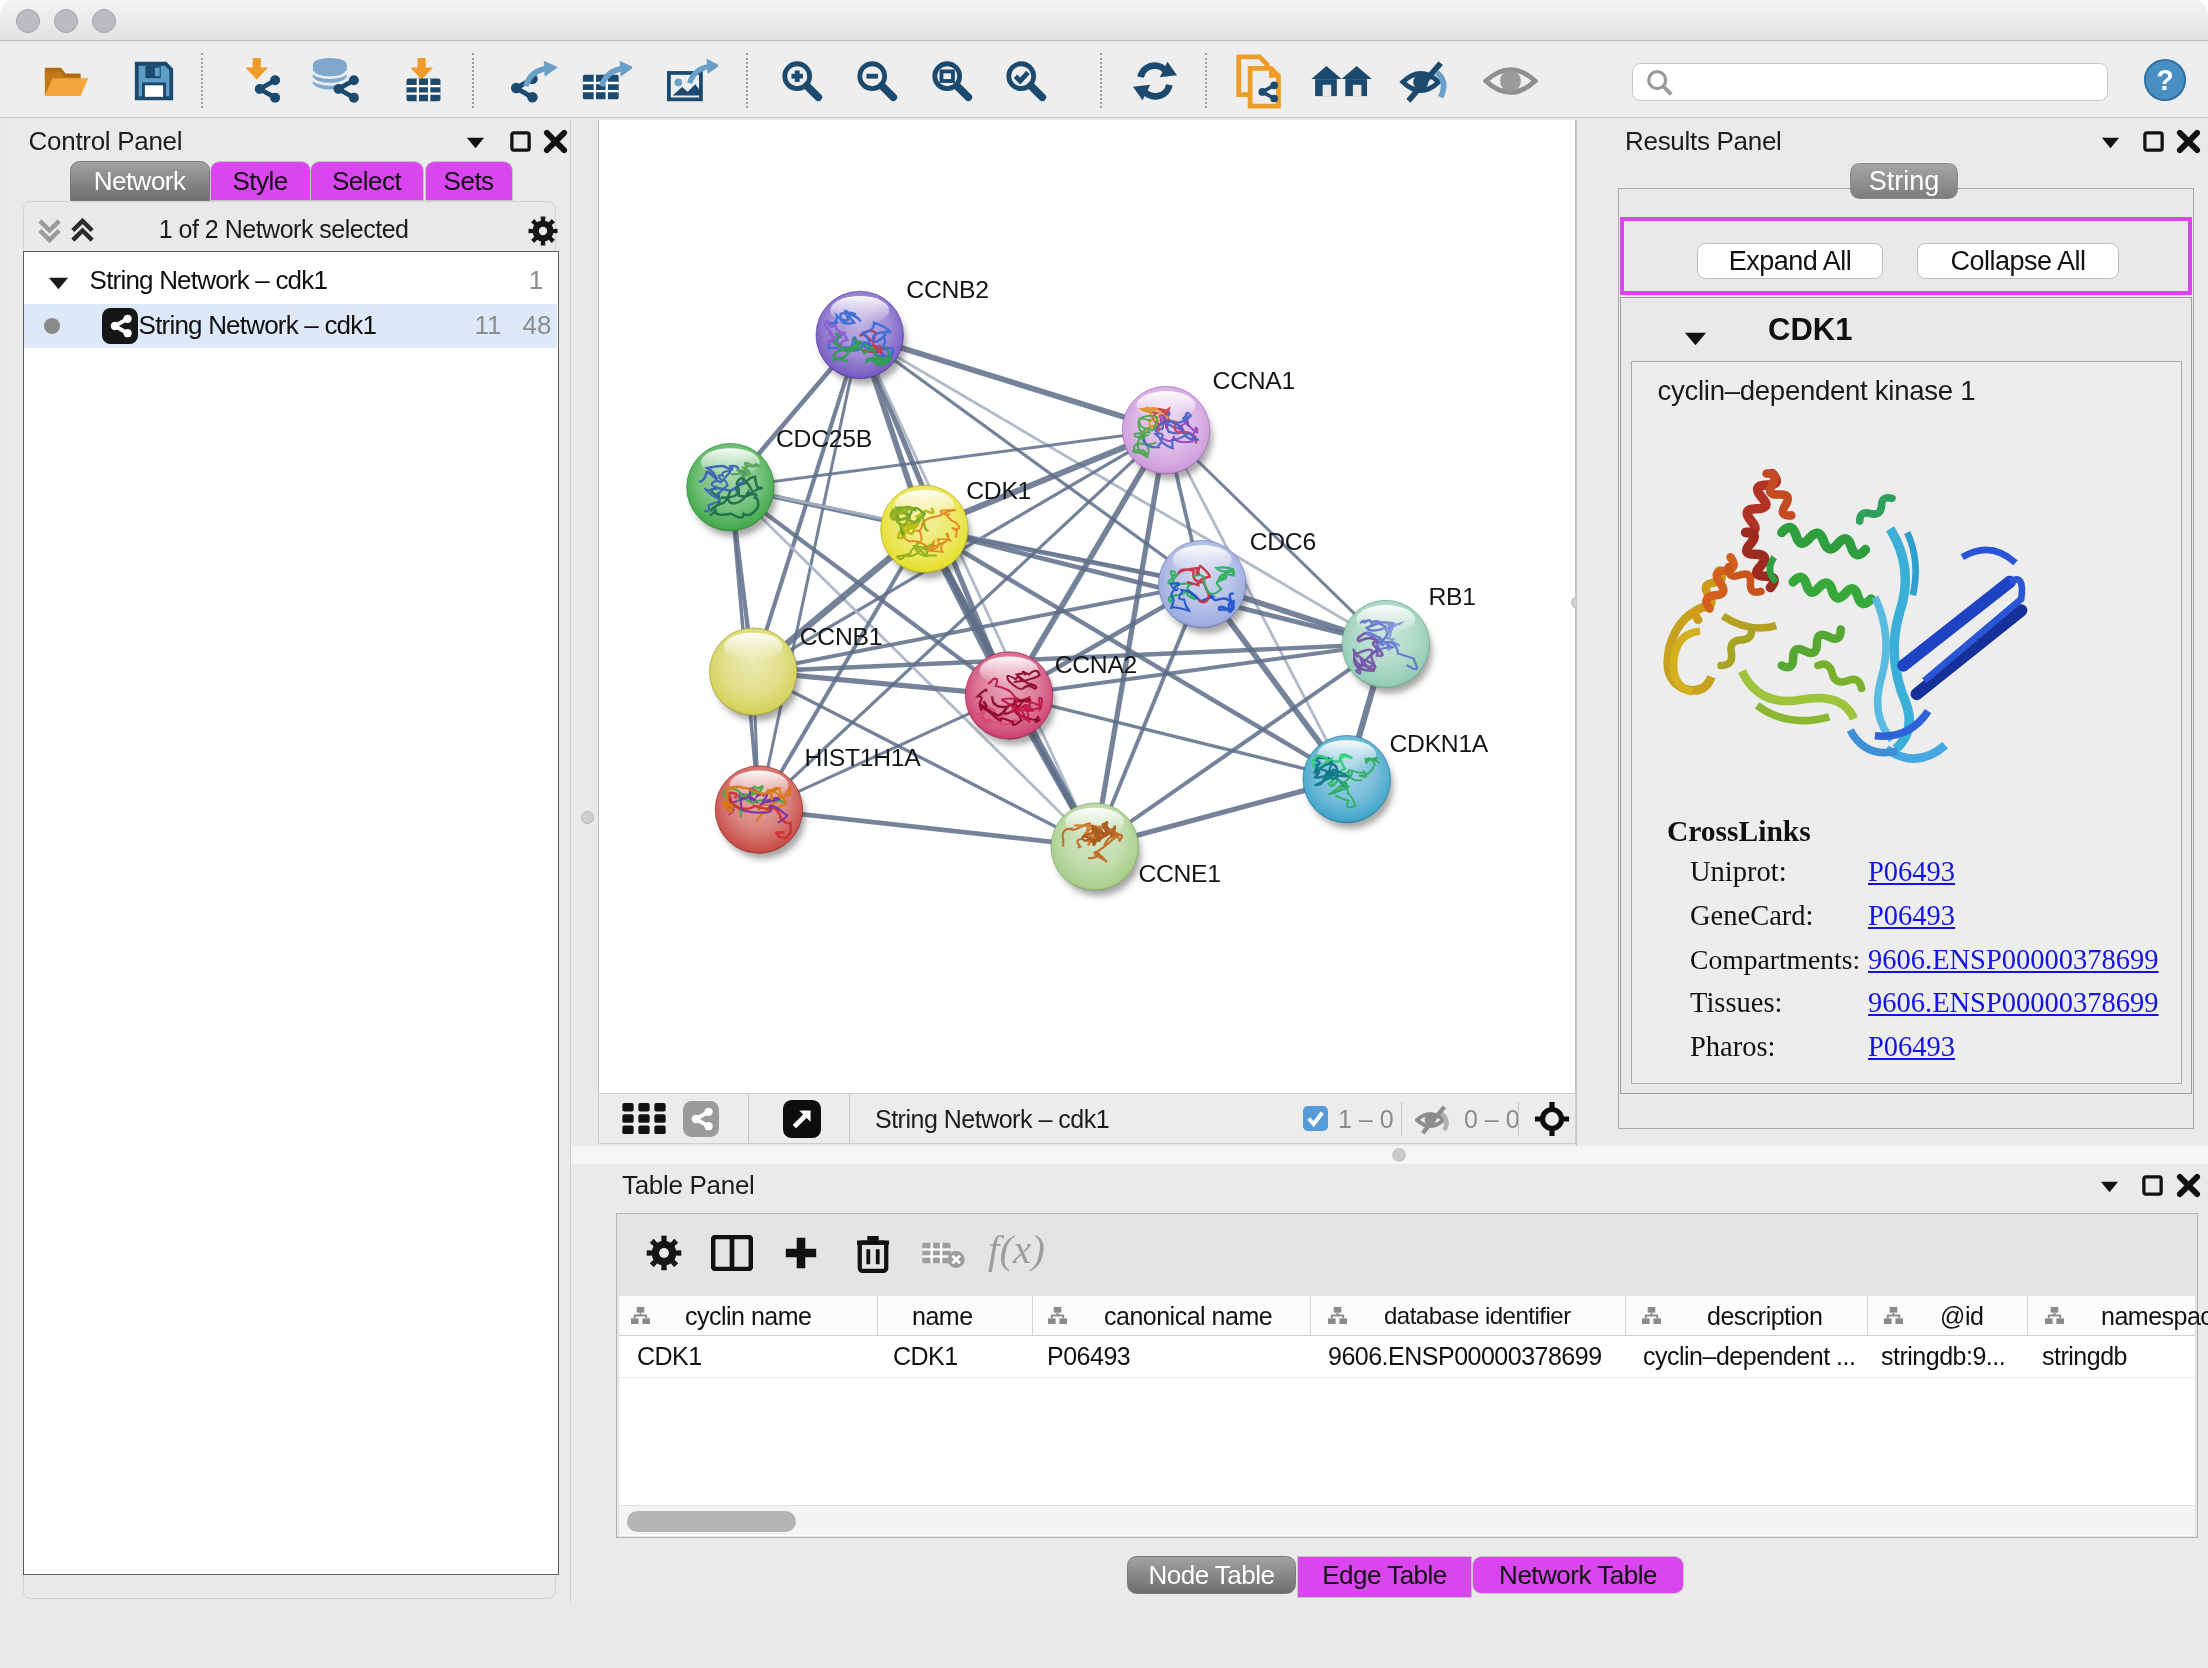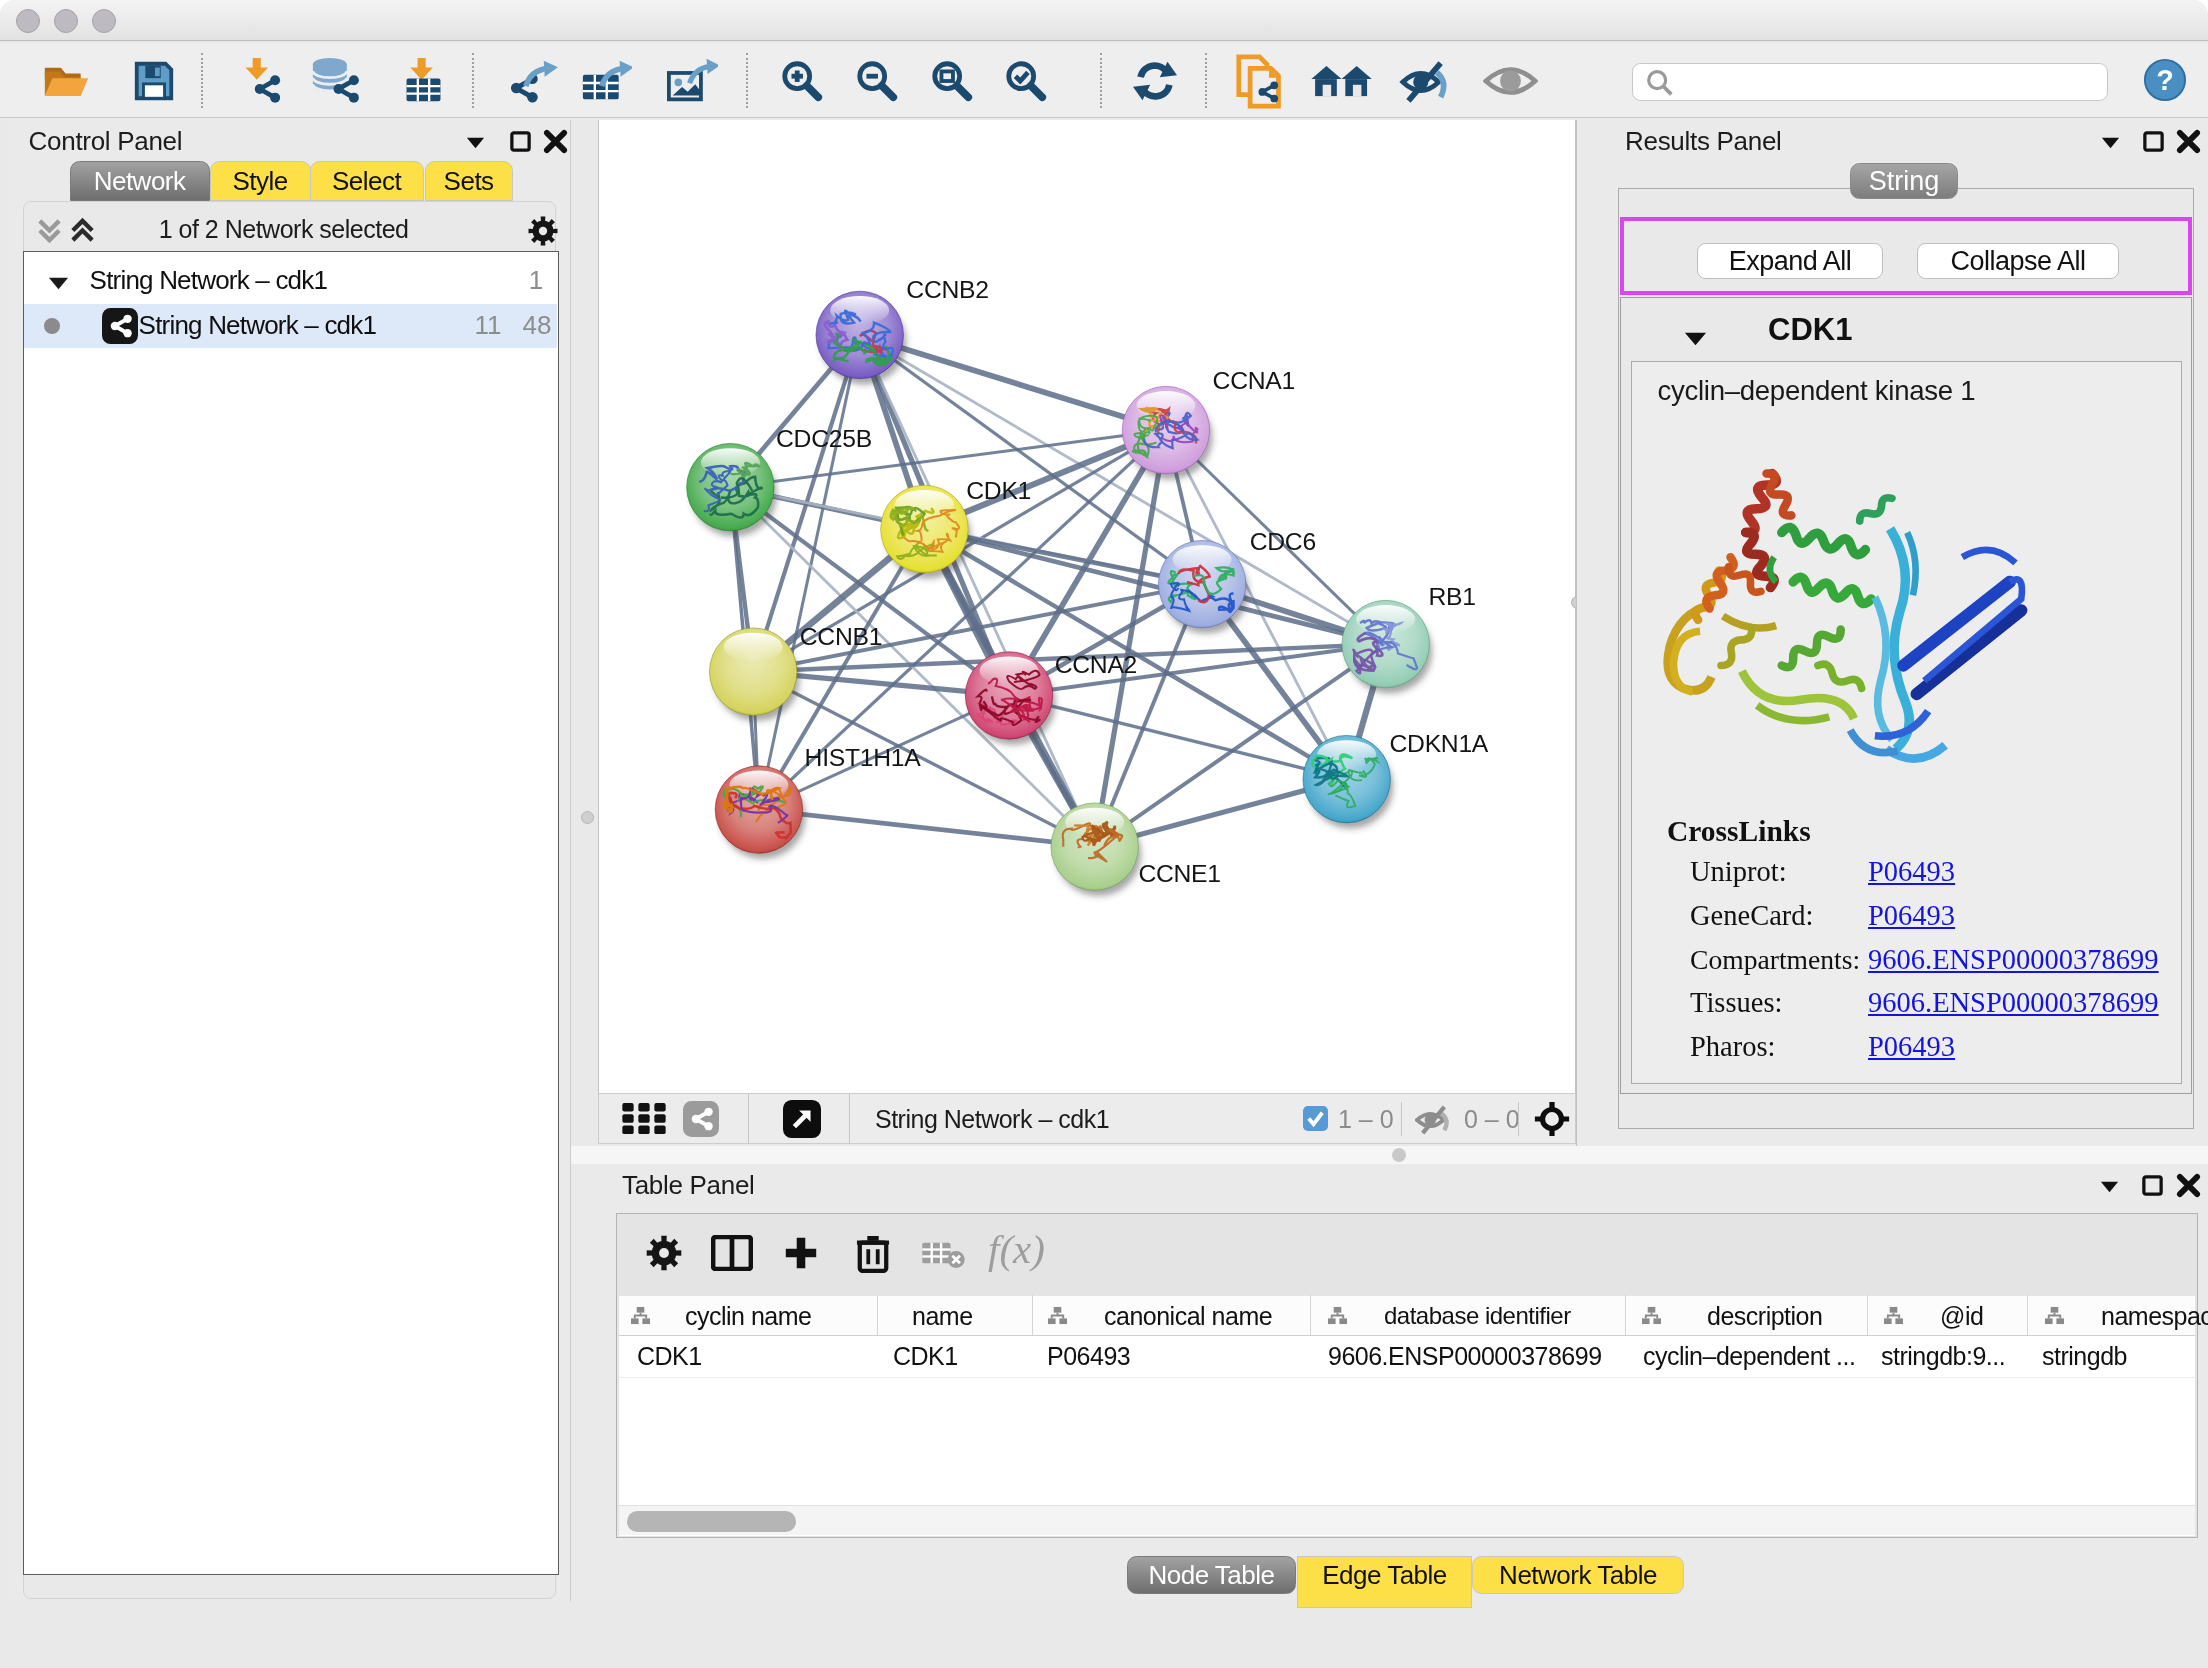--- a/index.html
+++ b/index.html
@@ -1,18 +1,18 @@
 <!DOCTYPE html>
 <html style="font-size:15px"><head><meta charset="utf-8"><style>
 * { margin:0; padding:0; box-sizing:border-box; }
 html,body { width:2208px; height:1668px; background:#fff; font-family:"Liberation Sans", sans-serif; overflow:hidden; }
 #win { position:absolute; inset:0; background:#e9e9e9; border-radius:15px 15px 0 0; overflow:hidden; }
 .abs { position:absolute; }
 .panel-title { font-size:26px; letter-spacing:-0.3px; color:#1c1c1c; }
-.tab { position:absolute; height:40px; border:1px solid #c6c6c6; background:#fde047; color:#111;
+.tab { position:absolute; height:40px; border:1px solid #c6c6c6; background:#d946ef; color:#111;
   font-size:26px; letter-spacing:-0.5px; text-align:center; line-height:38px; border-radius:9.5px 9.5px 0 0; }
 .tab.sel { background:linear-gradient(#a2a2a2,#6e6e6e); color:#fff; border-color:#7a7a7a; }
 .btn { position:absolute; background:#fff; border:1px solid #bdbdbd; border-radius:8.6px; font-size:27px; letter-spacing:-0.5px;
   color:#111; text-align:center; }
 .serif { font-family:"Liberation Serif", serif; }
 a.lnk { color:#1414e0; text-decoration:underline; }
 </style></head><body>
 <div id="win">
 
 <div class="abs" style="left:0;top:0;width:2208px;height:41px;background:linear-gradient(#f4f4f4,#e2e2e2);border-bottom:1.9px solid #bcbcbc;border-radius:15px 15px 0 0">
@@ -657,21 +657,21 @@
       <div class="abs" style="left:0;top:0;width:1576px;height:40px;background:#fcfcfc;border-bottom:1.9px solid #cfcfcf">
       </div>
       <div class="abs" style="left:0;top:42px;width:1576px;height:40px;border-bottom:1px solid #ececec"></div>
 
       <div class="abs" style="left:0;top:209px;width:1576px;height:30px;background:#f4f4f4;border-top:1px solid #e0e0e0">
         <div class="abs" style="left:8.6px;top:4.8px;width:169px;height:21px;border-radius:10.5px;background:#b5b5b5"></div>
       </div>
     </div>
   </div>
   <div class="tab sel" style="left:556px;top:392px;width:169px;border-radius:9.5px;line-height:36px;height:38px">Node Table</div>
-  <div class="tab" style="left:726px;top:392px;width:175px;border-radius:0;line-height:36px;height:52px">Edge Table</div>
+  <div class="tab" style="left:726px;top:392px;width:175px;border-radius:0;line-height:36px;height:42px">Edge Table</div>
   <div class="tab" style="left:901px;top:392px;width:212px;border-radius:9.5px;line-height:36px;height:38px">Network Table</div>
 </div>
 
 <div class="abs" style="left:617px;top:1295px;width:1576px;height:40px">
   <div class="abs" style="left:13.3px;top:10.5px"><svg width="21" height="19" viewBox="0 0 22 20" style="">
           <rect x="7" y="1" width="8" height="6" fill="#8a8a8a"></rect>
           <rect x="1" y="13" width="8" height="6" fill="#8a8a8a"></rect>
           <rect x="13" y="13" width="8" height="6" fill="#8a8a8a"></rect>
           <path d="M11 7 v3 M5 13 v-3 h12 v3" fill="none" stroke="#8a8a8a" stroke-width="2"></path>
         </svg></div>

